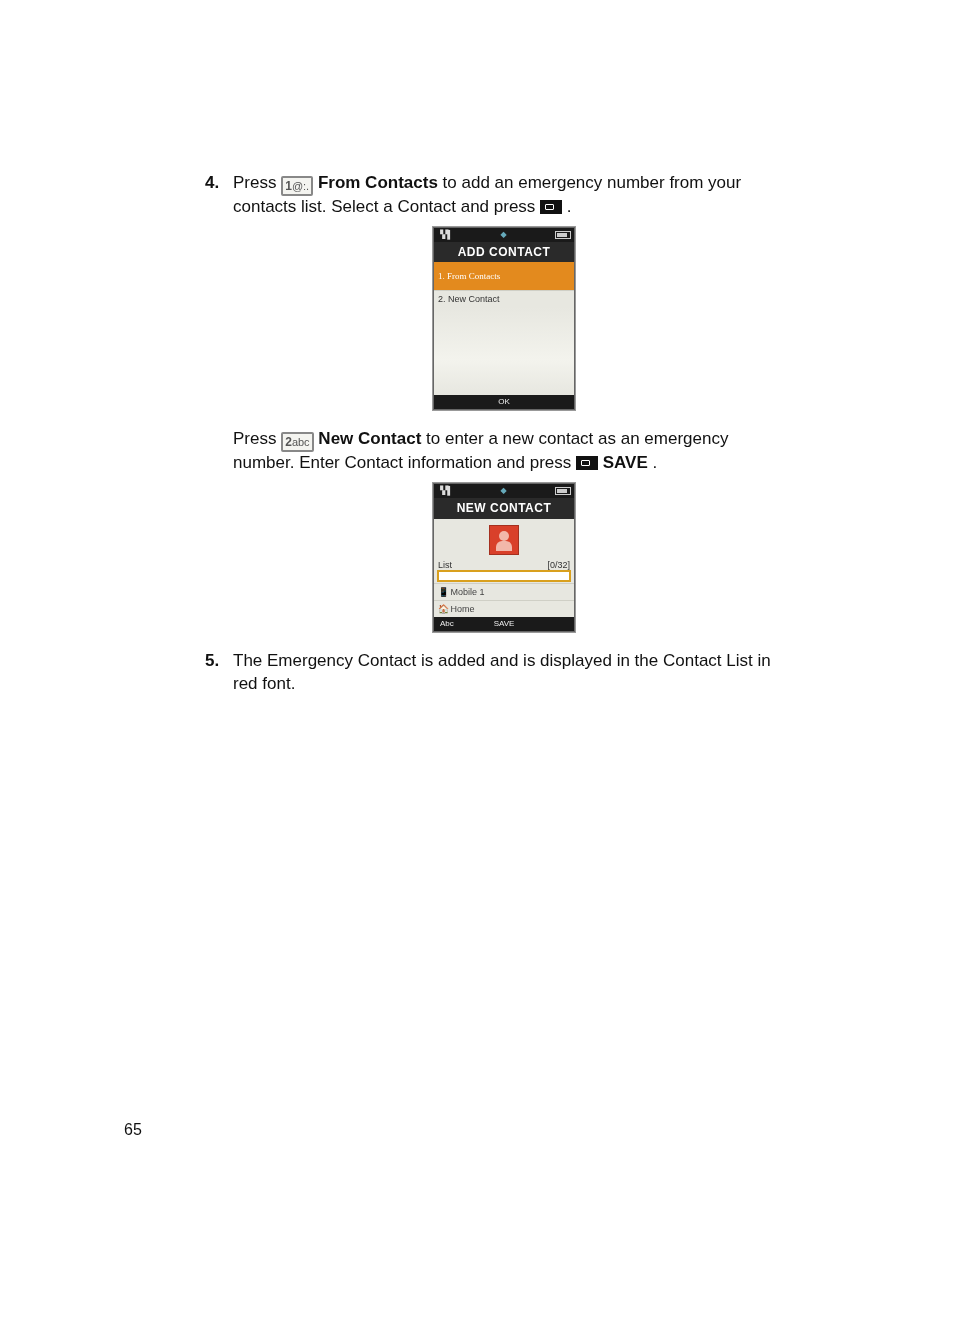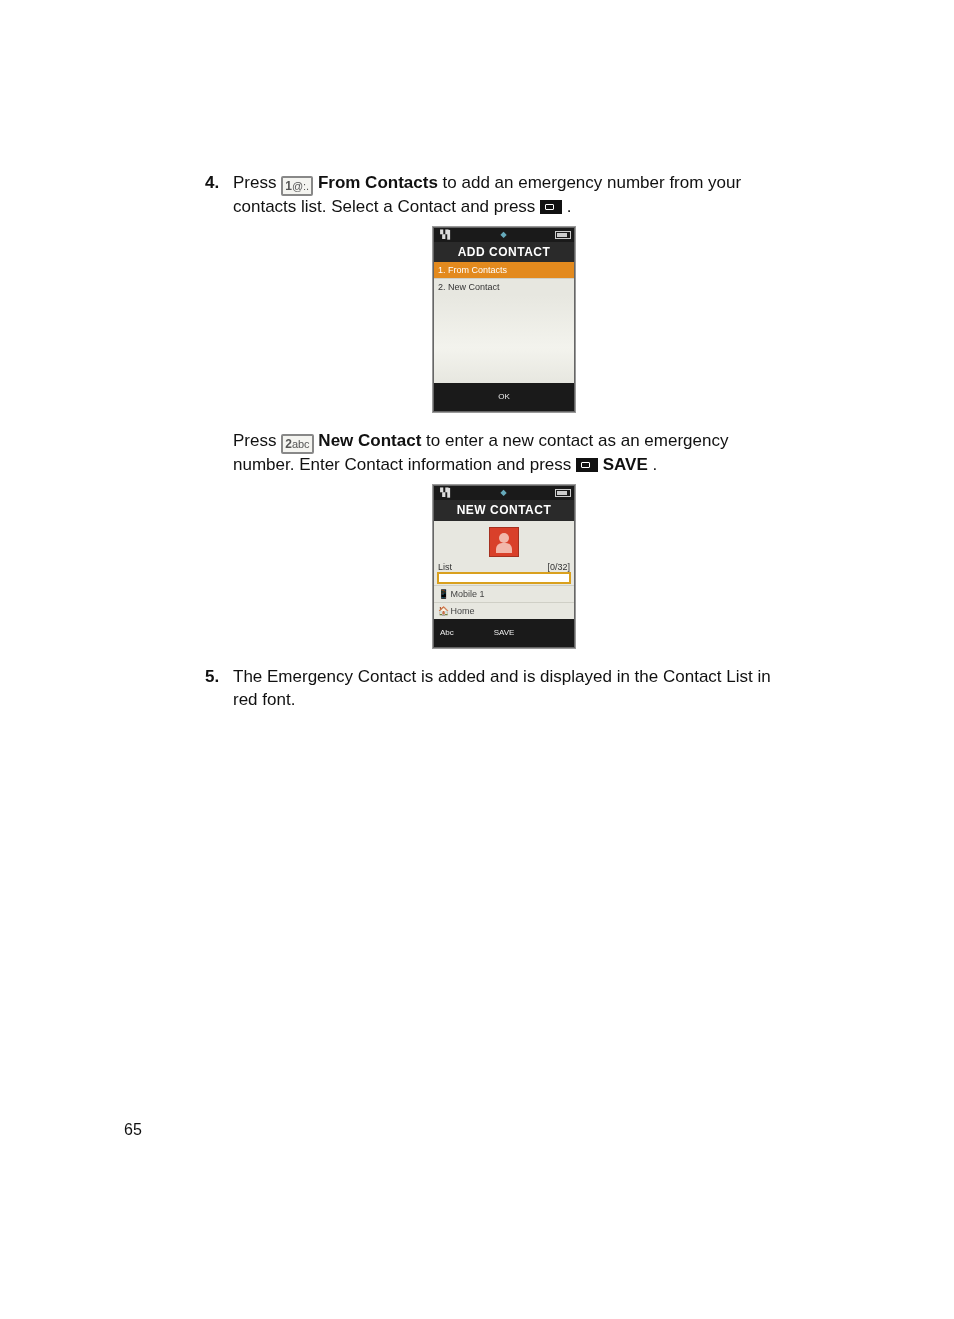--- a/index.html
+++ b/index.html
@@ -112,41 +112,42 @@
     text-align: center;
     font-size: 12px;
     font-weight: 700;
     letter-spacing: 0.5px;
     padding: 2px 0;
   }
   .hl-row {
     background: #e38a1e;
     color: #fff;
     font-size: 9px;
-    padding: 2px 4px;
+    padding: 8px 4px;
+    font-family: Liberation Serif, serif;
   }
   .row {
     background: #e7e7e0;
     color: #333;
     font-size: 9px;
     padding: 2px 4px;
     border-top: 1px solid #cfcfc6;
   }
   .phone-body {
     background: linear-gradient(#e7e7e0, #f3f3ed 60%, #e7e7e0);
     height: 88px;
   }
   .softbar {
     background: #1a1a1a;
     color: #eee;
     display: flex;
     justify-content: space-between;
     align-items: center;
     font-size: 8px;
-    height: 28px;
+    height: 14px;
     padding: 0 6px;
   }
   .softbar .l, .softbar .r { min-width: 30px; }
   .softbar .c { flex: 1; text-align: center; }
 
   
   .avatar-row{
     display:flex; justify-content:center; align-items:center;
     padding:6px 0 4px 0;
     background:#e7e7e0;

